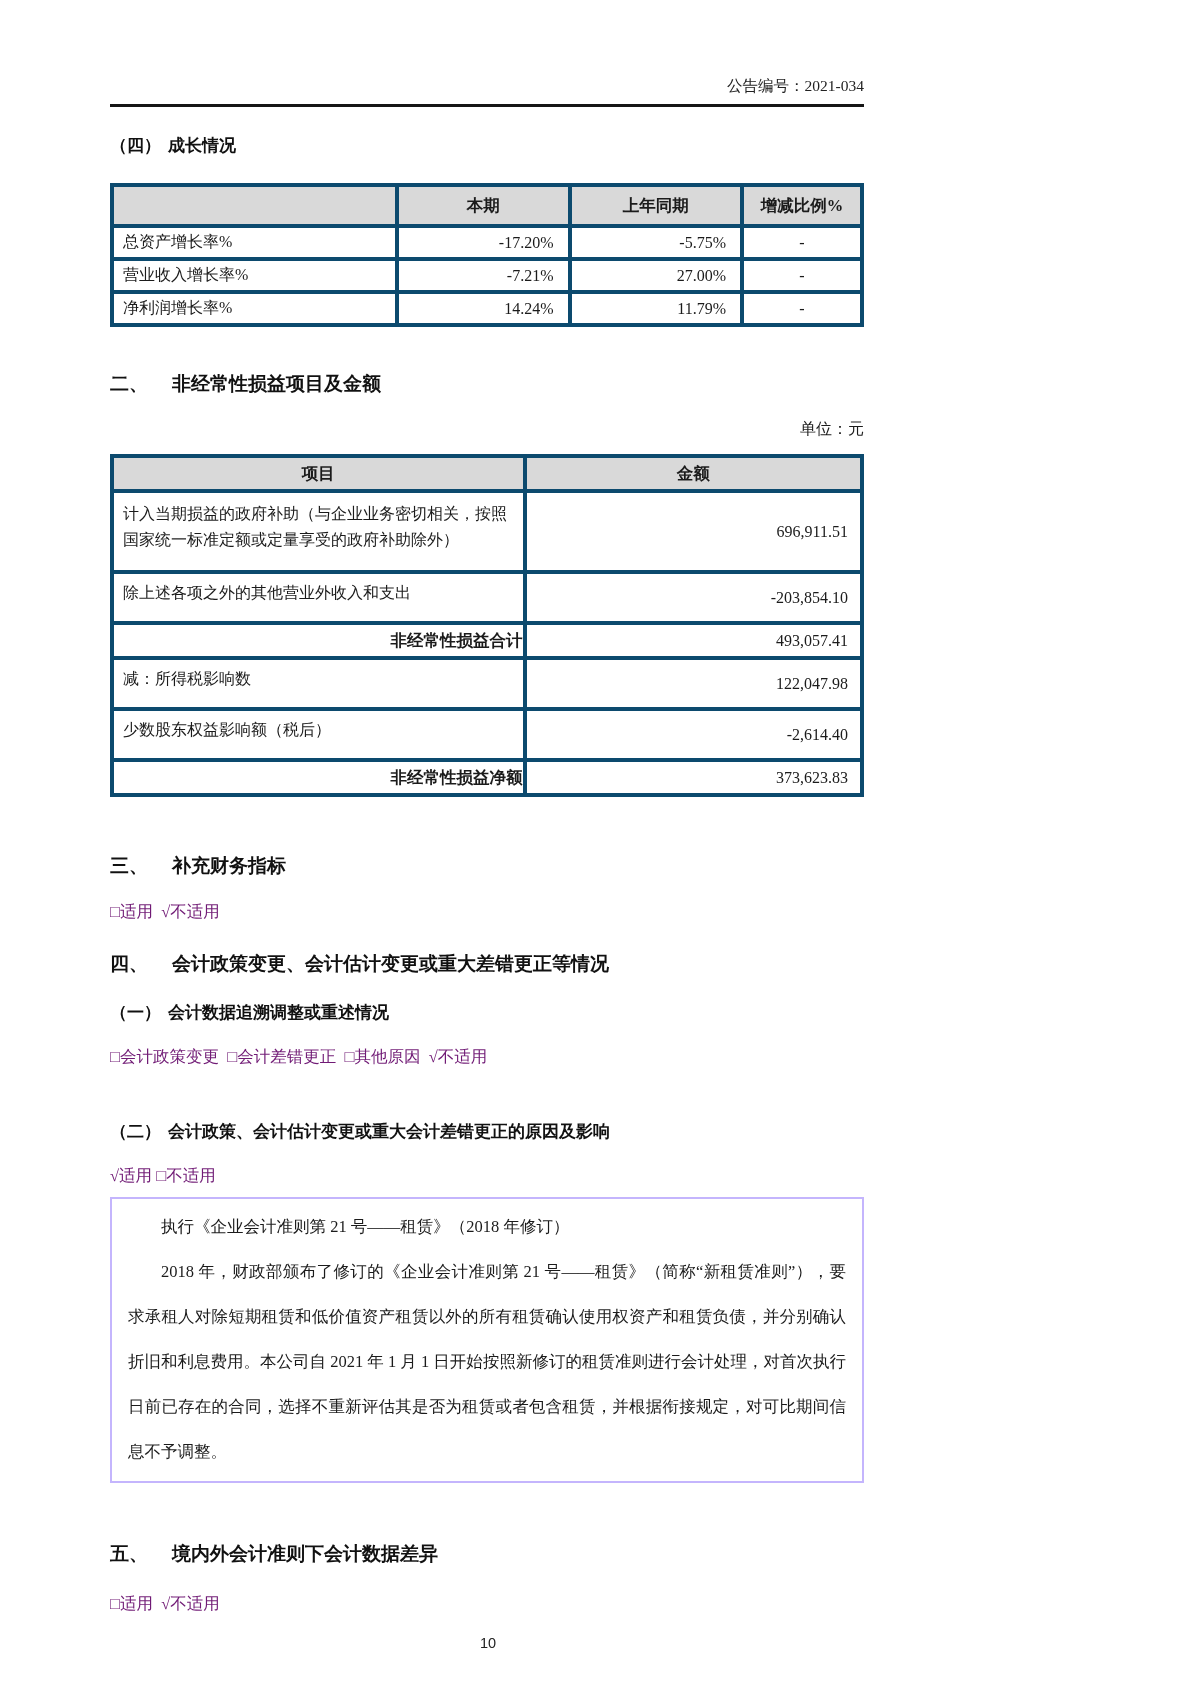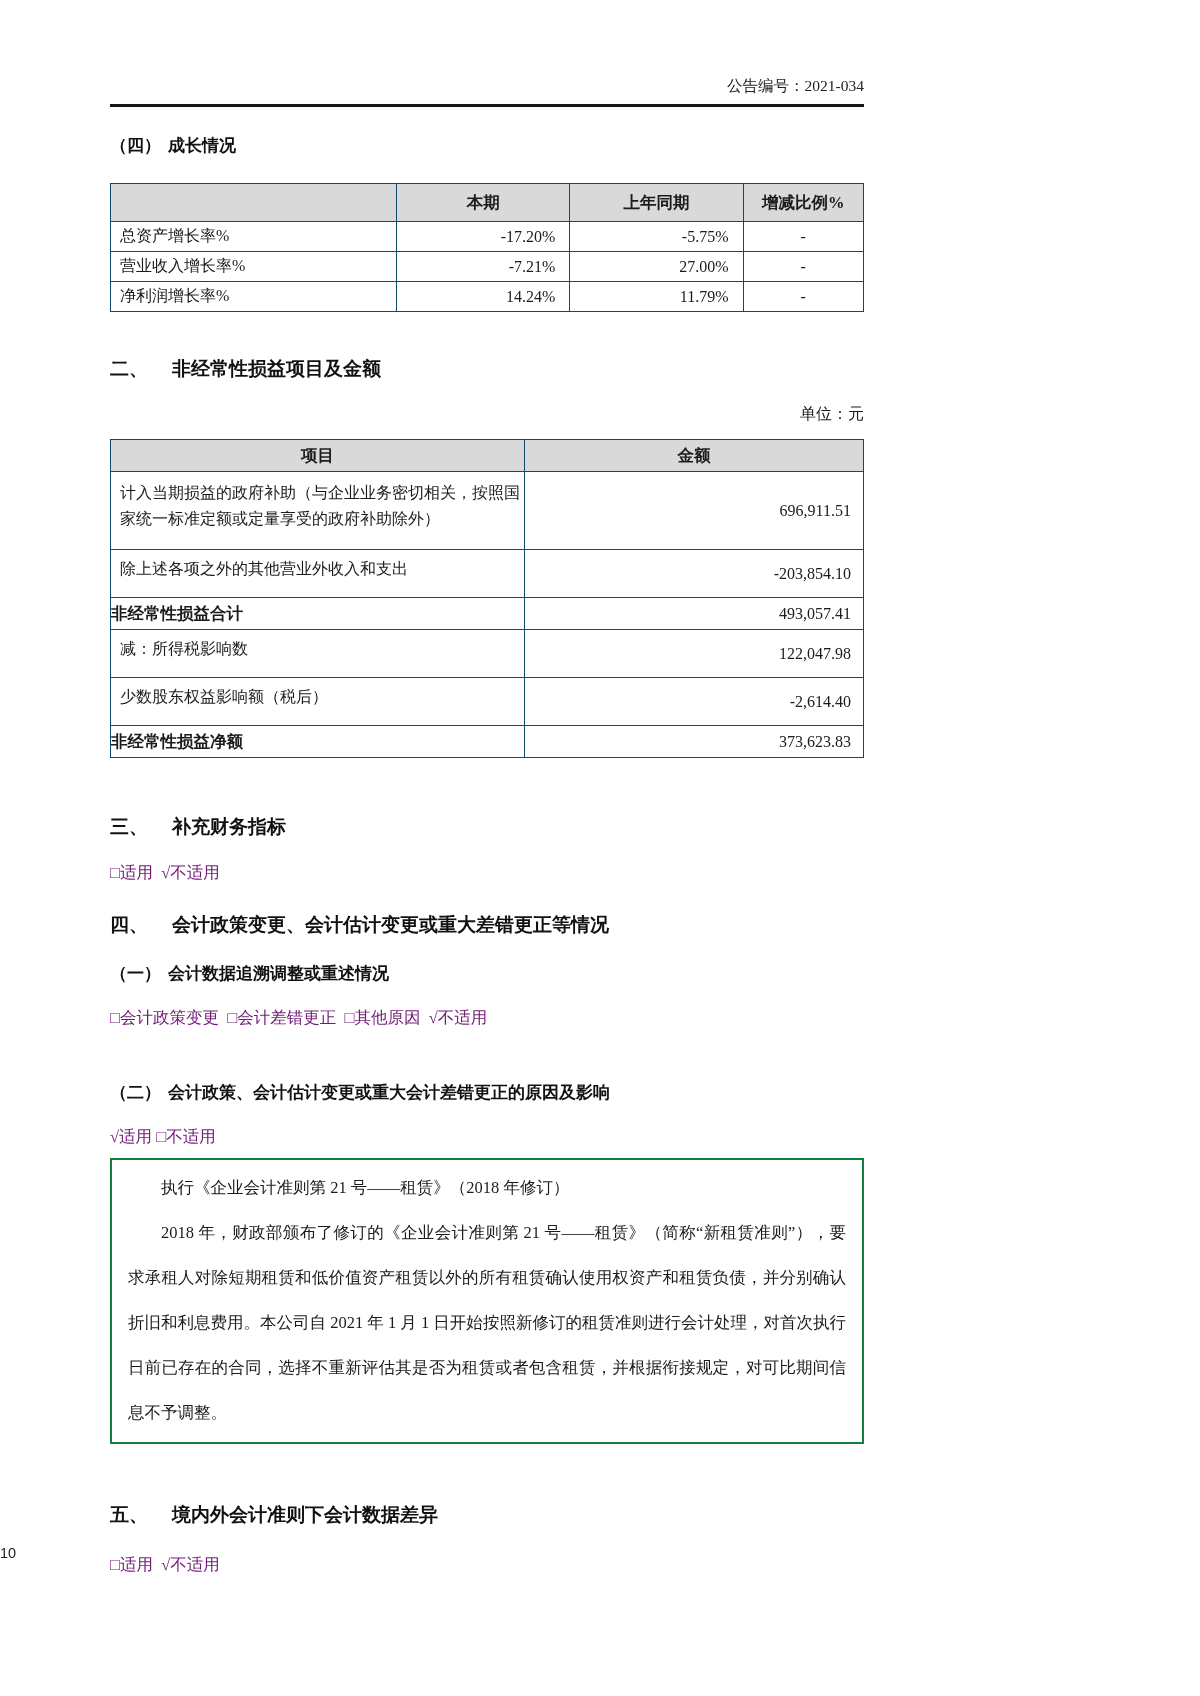--- a/index.html
+++ b/index.html
@@ -27,49 +27,49 @@
   .h-four-2 { margin-top:52px; }
   .h-five { margin-top:58px; }
 
   .check-line { font-size:16.5px; white-space:pre-wrap; color:#701a75; }
   .cl-three { margin-top:22px; }
   .cl-four1 { margin-top:22px; }
   .cl-four2 { margin-top:22px; }
   .cl-five { margin-top:26px; }
 
   table.tbl { border-collapse:collapse; width:100%; table-layout:fixed; font-size:16px; }
-  .tbl th, .tbl td { border:1px solid #0c4a6e; padding:0; }
+  .tbl th, .tbl td { border:4px solid #0c4a6e; padding:0; }
   .tbl th { background:#D9D9D9; font-weight:bold; font-size:16.5px; text-align:center; }
 
   .tbl1 { margin-top:26px; }
   .tbl1 th { height:37px; }
   .tbl1 td { height:29px; }
   .tbl2 { margin-top:14px; }
   .tbl2 th { height:31px; }
   .tbl2 td { height:31px; }
   .tbl2 td.tall { height:61px; }
 
   td.lbl { text-align:left; padding-left:9px; }
   td.num { text-align:right; padding-right:14px; }
   td.ctr { text-align:center; }
   td.item { text-align:left; padding-left:9px; line-height:26px; padding-top:3px; padding-bottom:13px; }
-  td.total { text-align:left; font-weight:bold; font-family:Liberation Mono, monospace; font-size:16.5px;margin-top:48px; }
+  td.total { text-align:right; font-weight:bold; font-family:Liberation Mono, monospace; font-size:16.5px;margin-top:48px; }
   td.amount { text-align:right; padding-right:12px;margin-top:48px; }
 
   .unit-row { margin-top:22px; text-align:right; font-size:16px; }
 
   .note-box {
-    margin-top:10px; border:2px solid #15803d;
+    margin-top:10px; border:2px solid #c4b5fd;
     padding:5px 16px 7px 16px; font-size:16.5px; line-height:45px;
     text-align:justify; color:#1b1b1b;
   }
   .note-box p { margin:0; text-indent:2em; }
 
   .page-num {
-    position:absolute; left:0; right:0; top:1545px; 
+    position:absolute; left:0; right:0; top:1635px; text-align:center;
     font-family:"Liberation Sans","DejaVu Sans",sans-serif; font-size:14.5px; color:#222;
   }
 </style>
 </head>
 <body>
 
 <div class="page">
   <div class="content">
 
     <div class="ann-row">公告编号：2021-034</div>

